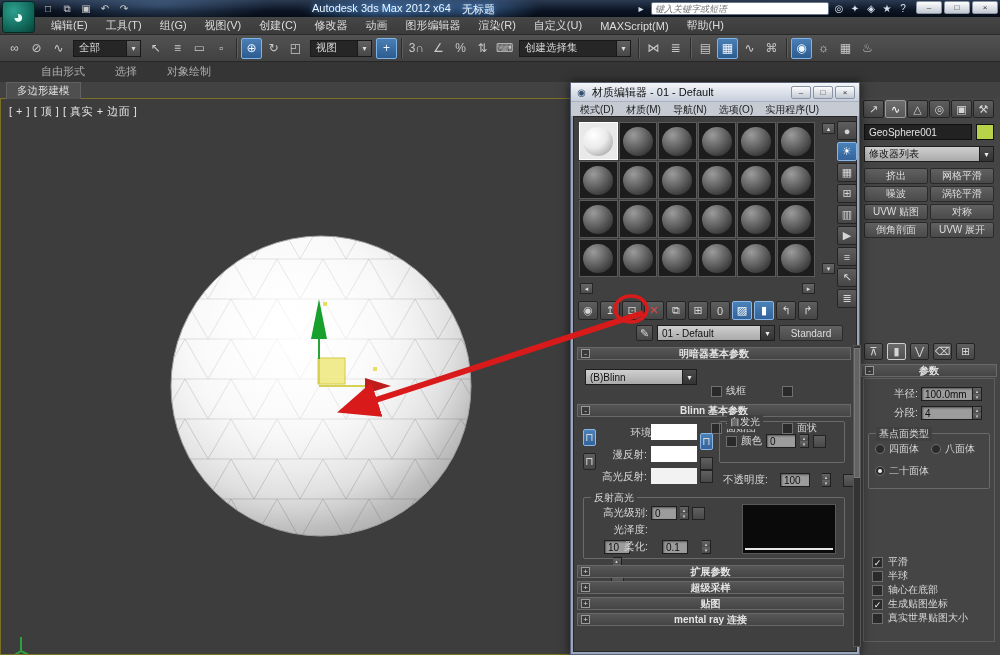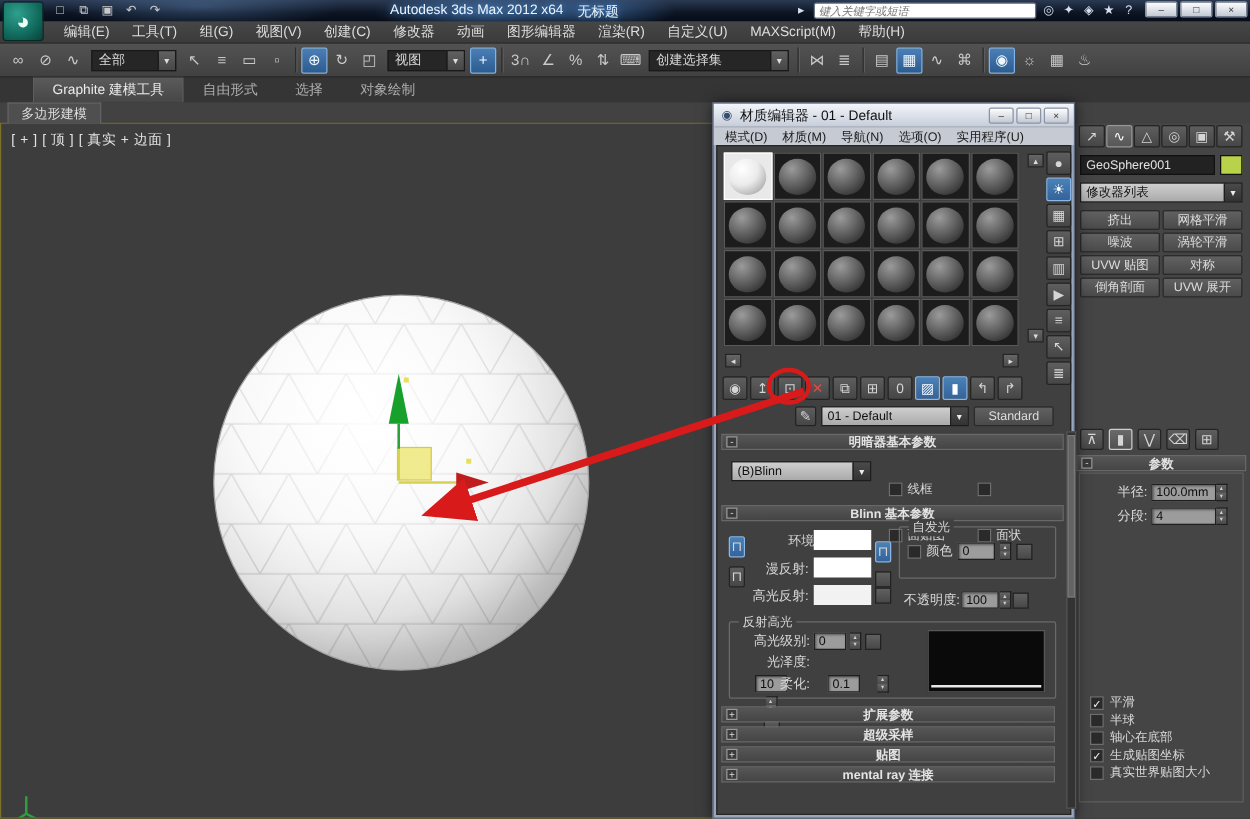--- a/index.html
+++ b/index.html
@@ -189,21 +189,20 @@
   <span class="ib">∿</span>
   <span class="ib">⌘</span>
   <span class="sep"></span>
   <span class="ib hl">◉</span>
   <span class="ib">☼</span>
   <span class="ib">▦</span>
   <span class="ib">♨</span>
 </div>
 
 <div class="ribbon abs" id="ribbon-tabs">
-    <div class="rtab active">Graphite 建模工具</div>
     <div class="rtab">自由形式</div>
     <div class="rtab">选择</div>
     <div class="rtab">对象绘制</div>
   </div>
 <div class="subribbon abs">
   <span class="subtab">多边形建模</span>
 </div>
 
 <div class="viewport abs">
   <svg width="856" height="555" style="position:absolute;left:0;top:0">
@@ -292,20 +291,41 @@
         </span>
     </div>
     <div class="prow" style="left:2px;top:27px;">
       <span class="lbl" style="width:52px;text-align:right;margin-right:3px;">分段:</span>
       <span class="val" style="width:52px;">4</span>
       <span class="updn">
           <span>▴</span>
           <span>▾</span>
         </span>
     </div>
+    <div class="grp" style="left:4px;top:54px;width:122px;height:56px;">
+      <span class="gt">基点面类型</span>
+      <div id="base-radios" style="position:absolute;left:6px;top:8px;right:2px;">
+          <div class="radrow" style="margin-bottom: 8px;">
+            <span style="display: flex; align-items: center; gap: 4px; margin-right: 8px;">
+              <span class="radio"></span>
+              <span class="lbl" style="font-size: 10px;">四面体</span>
+            </span>
+            <span style="display: flex; align-items: center; gap: 4px; margin-right: 8px;">
+              <span class="radio"></span>
+              <span class="lbl" style="font-size: 10px;">八面体</span>
+            </span>
+          </div>
+          <div class="radrow">
+            <span style="display: flex; align-items: center; gap: 4px; margin-right: 8px;">
+              <span class="radio on"></span>
+              <span class="lbl" style="font-size: 10px;">二十面体</span>
+            </span>
+          </div>
+        </div>
+    </div>
     <div class="checklist" id="param-checks">
         <div class="crow">
           <span class="chk">✓</span>
           <span class="lbl">平滑</span>
         </div>
         <div class="crow">
           <span class="chk"></span>
           <span class="lbl">半球</span>
         </div>
         <div class="crow">
@@ -508,21 +528,21 @@
           <span class="chk"></span>
           <span class="lbl">颜色</span>
           <span class="val" style="width:30px;">0</span>
           <span class="updn">
               <span>▴</span>
               <span>▾</span>
             </span>
           <span class="mapbtn"></span>
         </div>
       </div>
-      <div style="position:absolute;left:146px;top:56px;display:flex;align-items:flex-end;gap:1px;">
+      <div style="position:absolute;left:146px;top:56px;display:flex;align-items:flex-end;gap:12px;">
         <span class="lbl">不透明度:</span>
         <span class="val" style="width:30px;">100</span>
         <span class="updn">
             <span>▴</span>
             <span>▾</span>
           </span>
         <span class="mapbtn"></span>
       </div>
       <div class="grp" style="left:6px;top:80px;width:262px;height:62px;">
         <span class="gt">反射高光</span>

